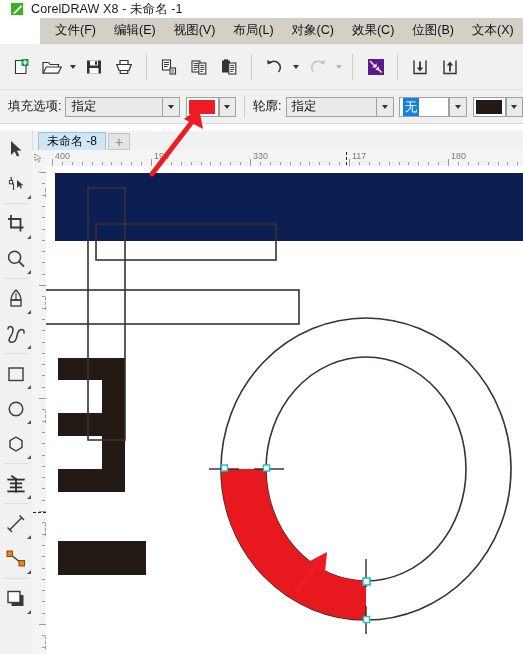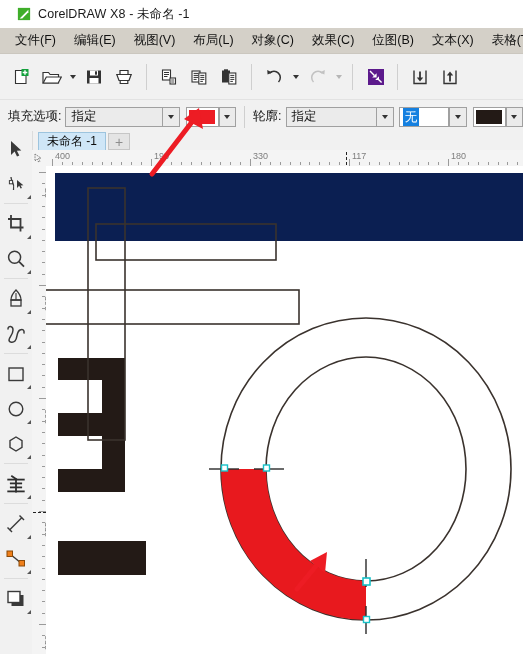--- a/index.html
+++ b/index.html
@@ -6,30 +6,30 @@
   body{
     width:523px;height:654px;overflow:hidden;
     font-family:"Liberation Sans","DejaVu Sans",sans-serif;
     font-size:12px;color:#1b1b1b;background:#ffffff;
     -webkit-font-smoothing:antialiased;
   }
   #app{position:relative;width:523px;height:654px;}
 
   
   .titlebar{
-    height:28px;background:#ffffff;display:flex;align-items:center;
-    padding-left:17px;box-sizing:border-box;
+    height:18px;background:#ffffff;display:flex;align-items:center;
+    padding-left:10px;box-sizing:border-box;
   }
   .app-logo{width:14px;height:14px;margin-right:7px;flex:0 0 auto;}
   .titlebar-text{font-size:12.5px;color:#1a1a1a;white-space:nowrap;letter-spacing:.1px;}
 
   
   .menubar{
     height:26px;background:#d4d0c8;display:flex;align-items:center;
-    padding-left:6px;box-sizing:border-box;border-bottom:1px solid #cbc7bf;
+    padding-left:6px;box-sizing:border-box;border-bottom:1px solid #cbc7bf;margin-left:40px;
   }
   .menu-item{
     padding:2px 9px 2px 9px;font-size:12.5px;color:#111;white-space:nowrap;cursor:default;
   }
 
   
   .toolbar{
     height:46px;background:#f1f1f1;display:flex;align-items:center;
     padding-left:6px;box-sizing:border-box;border-bottom:1px solid #e2e2e2;
   }
@@ -319,21 +319,21 @@
     <div class="swatch-box">
       <span class="swatch" id="outlineSwatch" style="background: rgb(35, 26, 22);"></span>
     </div>
     <div class="combo grey" style="width:18px;justify-content:center;">
       <span class="caret"></span>
     </div>
   </div>
 
   <div class="tabstrip">
     <div class="doc-tab">
-      <span>未命名 -1</span>
+      <span>未命名 -8</span>
     </div>
     <div class="tab-plus">
       <span>+</span>
     </div>
   </div>
 
   <div class="toolbox">
 
     <div class="tool">
       <svg width="16" height="18" viewBox="0 0 16 18">

